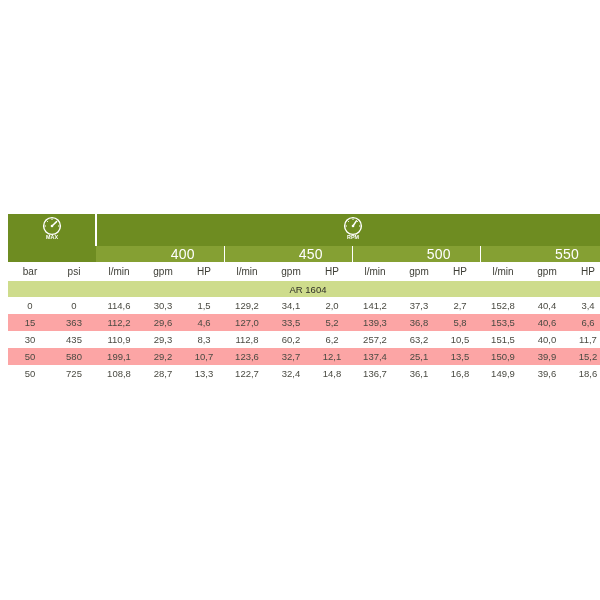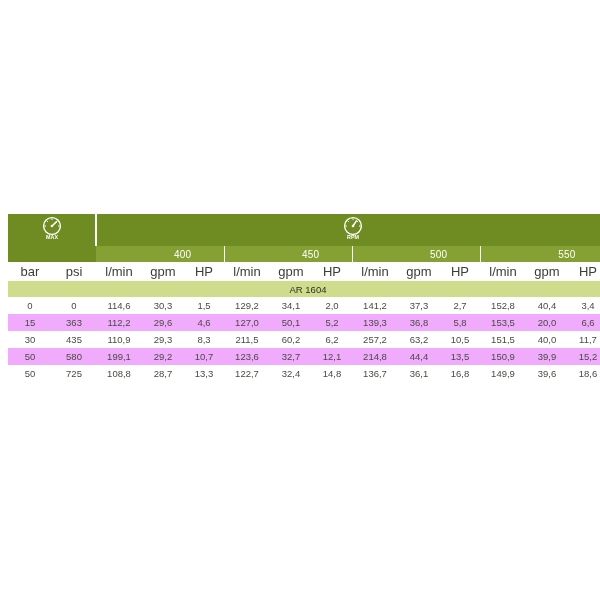--- a/index.html
+++ b/index.html
@@ -49,36 +49,36 @@
     line-height: 0;
   }
 
   
   .band-sub { height: 16px; }
   .band-sub td {
     height: 14px;
     vertical-align: middle;
     background: #6e8c21;
     color: #ffffff;
-    font-size: 10px;
+    font-size: 14px;
     font-weight: bold;
     letter-spacing: 0.2px;
   }
   .rpm-group {
     background: #85a033 !important;
     border-left: 1px solid #ffffff;
   }
   .rpm-blank { background: #6e8c21 !important; }
   .rpm-leftpad { background: #85a033 !important; }
 
   
   .colhead td {
     background: #ffffff;
     color: #3d3d35;
-    font-size: 13px;
+    font-size: 10px;
     font-weight: bold;
     height: 19px;
     vertical-align: middle;
   }
 
   
   .model-band td {
     background: #cedc8c;
     color: #2f2f28;
     font-size: 9.5px;
@@ -90,21 +90,21 @@
   }
 
   
   .data-row td {
     font-size: 9.5px;
     color: #4a4a42;
     height: 17px;
     vertical-align: middle;
   }
   .row-odd td { background: #ffffff; }
-  .row-even td { background: #f0abfc; }
+  .row-even td { background: #fca5a5; }
 </style>
 </head>
 <body>
 
 <div id="table-wrap">
   <table class="spec">
     <colgroup>
       <col style="width:44px">
         <col style="width:44px">
       <col style="width:46px">
@@ -205,58 +205,58 @@
       <td>3,4</td>
     </tr>
 
     <tr class="data-row row-even">
       <td>15</td>
       <td>363</td>
       <td>112,2</td>
       <td>29,6</td>
       <td>4,6</td>
       <td>127,0</td>
-      <td>50,1</td>
+      <td>33,5</td>
       <td>5,2</td>
       <td>139,3</td>
       <td>36,8</td>
       <td>5,8</td>
       <td>153,5</td>
-      <td>20,0</td>
+      <td>40,6</td>
       <td>6,6</td>
     </tr>
 
     <tr class="data-row row-odd">
       <td>30</td>
       <td>435</td>
       <td>110,9</td>
       <td>29,3</td>
       <td>8,3</td>
-      <td>211,5</td>
+      <td>112,8</td>
       <td>60,2</td>
       <td>6,2</td>
       <td>257,2</td>
       <td>63,2</td>
       <td>10,5</td>
       <td>151,5</td>
       <td>40,0</td>
       <td>11,7</td>
     </tr>
 
     <tr class="data-row row-even">
       <td>50</td>
       <td>580</td>
       <td>199,1</td>
       <td>29,2</td>
       <td>10,7</td>
       <td>123,6</td>
       <td>32,7</td>
       <td>12,1</td>
-      <td>214,8</td>
-      <td>44,4</td>
+      <td>137,4</td>
+      <td>25,1</td>
       <td>13,5</td>
       <td>150,9</td>
       <td>39,9</td>
       <td>15,2</td>
     </tr>
 
     <tr class="data-row row-odd">
       <td>50</td>
       <td>725</td>
       <td>108,8</td>

